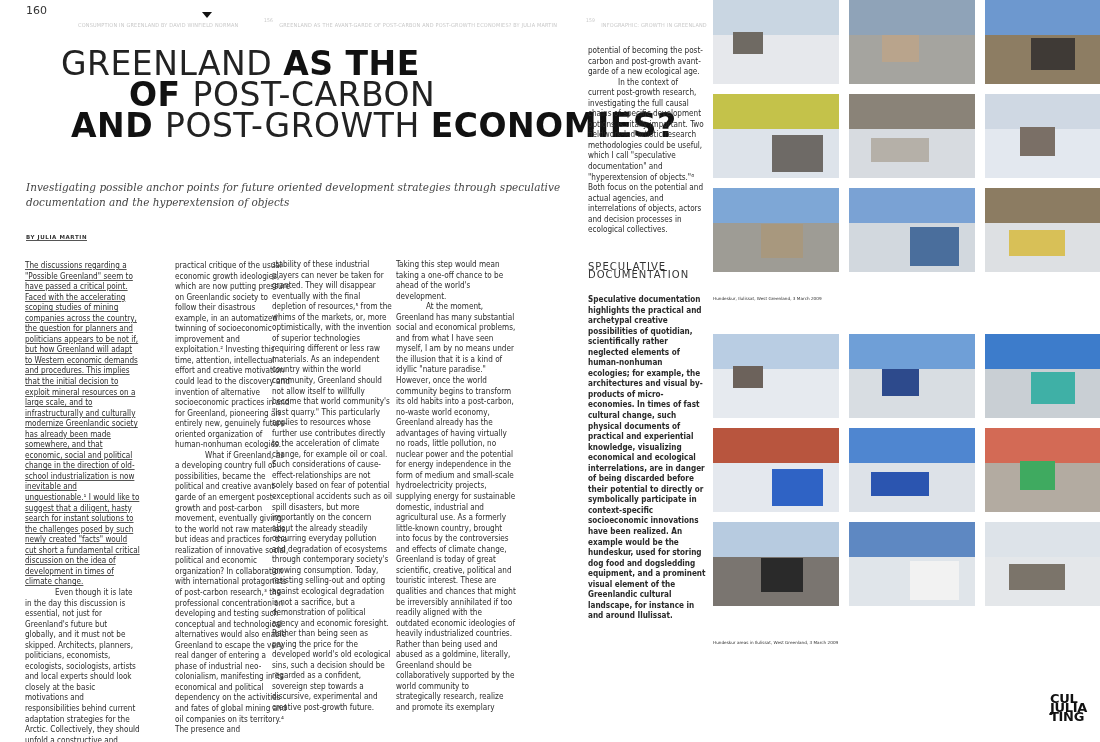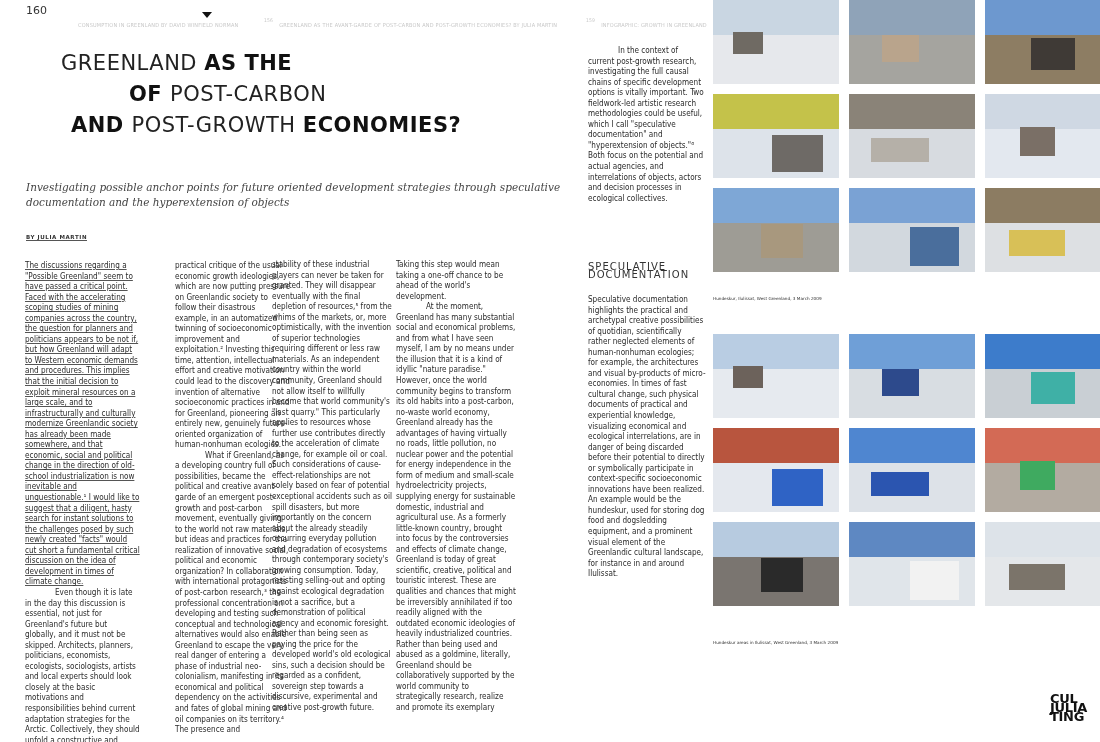--- a/index.html
+++ b/index.html
@@ -5,21 +5,21 @@
   * { box-sizing: border-box; margin: 0; padding: 0; }
   html, body { width: 1100px; height: 742px; background: #ffffff; overflow: hidden; }
   body { position: relative; font-family: "DejaVu Sans", sans-serif; color: #222; }
 
   .page-num { position: absolute; left: 26px; top: 4px; font-size: 11px; color: #333; font-family: "DejaVu Sans", sans-serif; }
   .nav-arrow { position: absolute; left: 202px; top: 12px; width: 0; height: 0;
     border-left: 5px solid transparent; border-right: 5px solid transparent; border-top: 6px solid #111; }
   .running-head { position: absolute; top: 22px; font-size: 5.5px; color: #c8c8c8; letter-spacing: 0.2px; white-space: nowrap; font-family: "DejaVu Sans Condensed", "DejaVu Sans", sans-serif; }
   .running-head .num { font-size: 5px; position: relative; top: -5px; margin-right: 6px; }
 
-  .title { position: absolute; left: 55px; top: 48px; font-family: "DejaVu Sans", sans-serif; color: #111; line-height: 31px; font-size: 21px; letter-spacing: 0.5px; }
+  .title { position: absolute; left: 55px; top: 48px; font-family: "DejaVu Sans", sans-serif; color: #111; line-height: 31px; font-size: 33px; letter-spacing: 0.5px; }
   .title .line { display: block; white-space: nowrap; }
   .title .light { font-weight: 200; font-family: "DejaVu Sans", sans-serif; -webkit-text-stroke: 0; font-weight: normal; color: #222; }
   .title .bold { font-weight: bold; }
   .title .l1 { margin-left: 6px; }
   .title .l2 { margin-left: -3px; }
   .title .l3 { margin-left: 74px; }
   .title .l4 { margin-left: 16px; }
 
   .subtitle { position: absolute; left: 26px; top: 180px; width: 540px; font-family: "DejaVu Serif", serif; font-style: italic; font-size: 10.5px; line-height: 15px; color: #444; }
 
@@ -27,21 +27,21 @@
 
   .col { position: absolute; font-family: "DejaVu Sans Condensed", "DejaVu Sans", sans-serif; font-size: 8.1px; line-height: 10.55px; color: #2a2a2a; }
   .col p { margin: 0; }
   .col .indent { text-indent: 30px; }
   .col .ul { text-decoration: underline; text-decoration-color: #555; }
   .c1 { left: 25px; top: 260px; width: 115px; }
   .c2 { left: 147px; top: 260px; width: 115px; margin-left: 28px; }
   .c3 { left: 272px; top: 259px; width: 120px; }
   .c4 { left: 396px; top: 259px; width: 120px; }
   .c5 { left: 588px; top: 45px; width: 118px; }
-  .c5b { left: 588px; top: 294px; width: 118px; }
+  .c5b { left: 588px; top: 294px; width: 118px; font-weight: bold; }
   .section-head { position: absolute; left: 588px; top: 263px; font-size: 10px; letter-spacing: 1px; line-height: 8px; color: #333; width: 110px; }
 
   .gallery { position: absolute; left: 713px; display: grid; grid-template-columns: repeat(3, 126px); column-gap: 10px; row-gap: 10px; }
   .g1 { top: 0px; }
   .g2 { top: 334px; }
   .photo { width: 126px; height: 84px; position: relative; overflow: hidden; }
   .photo .sky { position: absolute; left: 0; right: 0; top: 0; }
   .photo .ground { position: absolute; left: 0; right: 0; bottom: 0; }
   .photo .obj { position: absolute; }
   .caption { position: absolute; left: 713px; font-size: 4.2px; color: #333; white-space: nowrap; }
@@ -83,20 +83,21 @@
   <p class="indent">What if Greenland, as a developing country full of possibilities, became the political and creative avant-garde of an emergent post-growth and post-carbon movement, eventually giving to the world not raw materials, but ideas and practices for the realization of innovative social, political and economic organization? In collaboration with international protagonists of post-carbon research,³ the professional concentration on developing and testing such conceptual and technological alternatives would also enable Greenland to escape the very real danger of entering a phase of industrial neo-colonialism, manifesting in its economical and political dependency on the activities and fates of global mining and oil companies on its territory.⁴ The presence and</p>
 </div>
 <div class="col c3">
   <p>stability of these industrial players can never be taken for granted. They will disappear eventually with the final depletion of resources,⁵ from the whims of the markets, or, more optimistically, with the invention of superior technologies requiring different or less raw materials. As an independent country within the world community, Greenland should not allow itself to willfully become that world community's "last quarry." This particularly applies to resources whose further use contributes directly to the acceleration of climate change, for example oil or coal. Such considerations of cause-effect-relationships are not solely based on fear of potential exceptional accidents such as oil spill disasters, but more importantly on the concern about the already steadily occurring everyday pollution and degradation of ecosystems through contemporary society's growing consumption. Today, resisting selling-out and opting against ecological degradation is not a sacrifice, but a demonstration of political agency and economic foresight. Rather than being seen as paying the price for the developed world's old ecological sins, such a decision should be regarded as a confident, sovereign step towards a discursive, experimental and creative post-growth future.</p>
 </div>
 <div class="col c4">
   <p>Taking this step would mean taking a one-off chance to be ahead of the world's development.</p>
   <p class="indent">At the moment, Greenland has many substantial social and economical problems, and from what I have seen myself, I am by no means under the illusion that it is a kind of idyllic "nature paradise." However, once the world community begins to transform its old habits into a post-carbon, no-waste world economy, Greenland already has the advantages of having virtually no roads, little pollution, no nuclear power and the potential for energy independence in the form of medium and small-scale hydroelectricity projects, supplying energy for sustainable domestic, industrial and agricultural use. As a formerly little-known country, brought into focus by the controversies and effects of climate change, Greenland is today of great scientific, creative, political and touristic interest. These are qualities and chances that might be irreversibly annihilated if too readily aligned with the outdated economic ideologies of heavily industrialized countries. Rather than being used and abused as a goldmine, literally, Greenland should be collaboratively supported by the world community to strategically research, realize and promote its exemplary</p>
 </div>
 <div class="col c5">
+  <p>potential of becoming the post-carbon and post-growth avant-garde of a new ecological age.</p>
   <p class="indent">In the context of current post-growth research, investigating the full causal chains of specific development options is vitally important. Two fieldwork-led artistic research methodologies could be useful, which I call "speculative documentation" and "hyperextension of objects."⁶ Both focus on the potential and actual agencies, and interrelations of objects, actors and decision processes in ecological collectives.</p>
 </div>
 <div class="section-head">SPECULATIVE DOCUMENTATION</div>
 <div class="col c5b">
   <p>Speculative documentation highlights the practical and archetypal creative possibilities of quotidian, scientifically rather neglected elements of human-nonhuman ecologies; for example, the architectures and visual by-products of micro-economies. In times of fast cultural change, such physical documents of practical and experiential knowledge, visualizing economical and ecological interrelations, are in danger of being discarded before their potential to directly or symbolically participate in context-specific socioeconomic innovations have been realized. An example would be the hundeskur, used for storing dog food and dogsledding equipment, and a prominent visual element of the Greenlandic cultural landscape, for instance in and around Ilulissat.</p>
 </div>
 
 <div class="gallery g1" id="gallery-top">
     <div class="photo" title="wooden hut in snow">
       <div class="sky" style="height: 45%; background: rgb(201, 214, 226);"></div>

